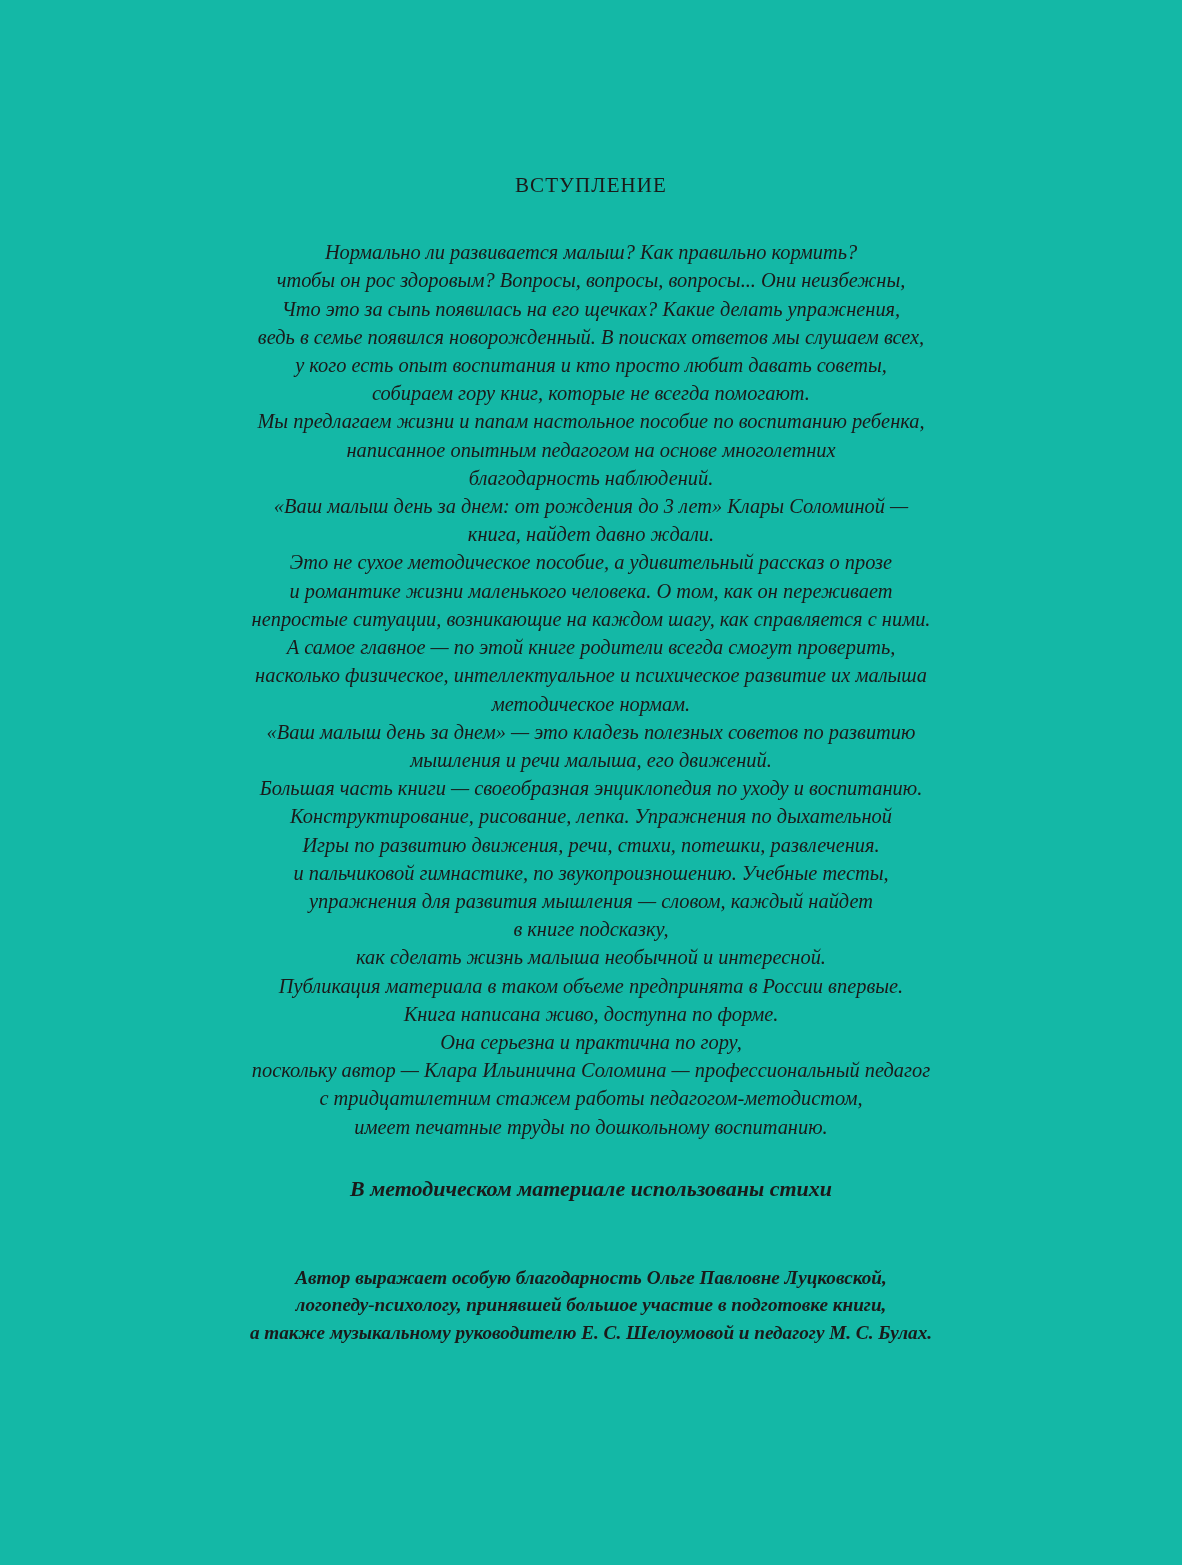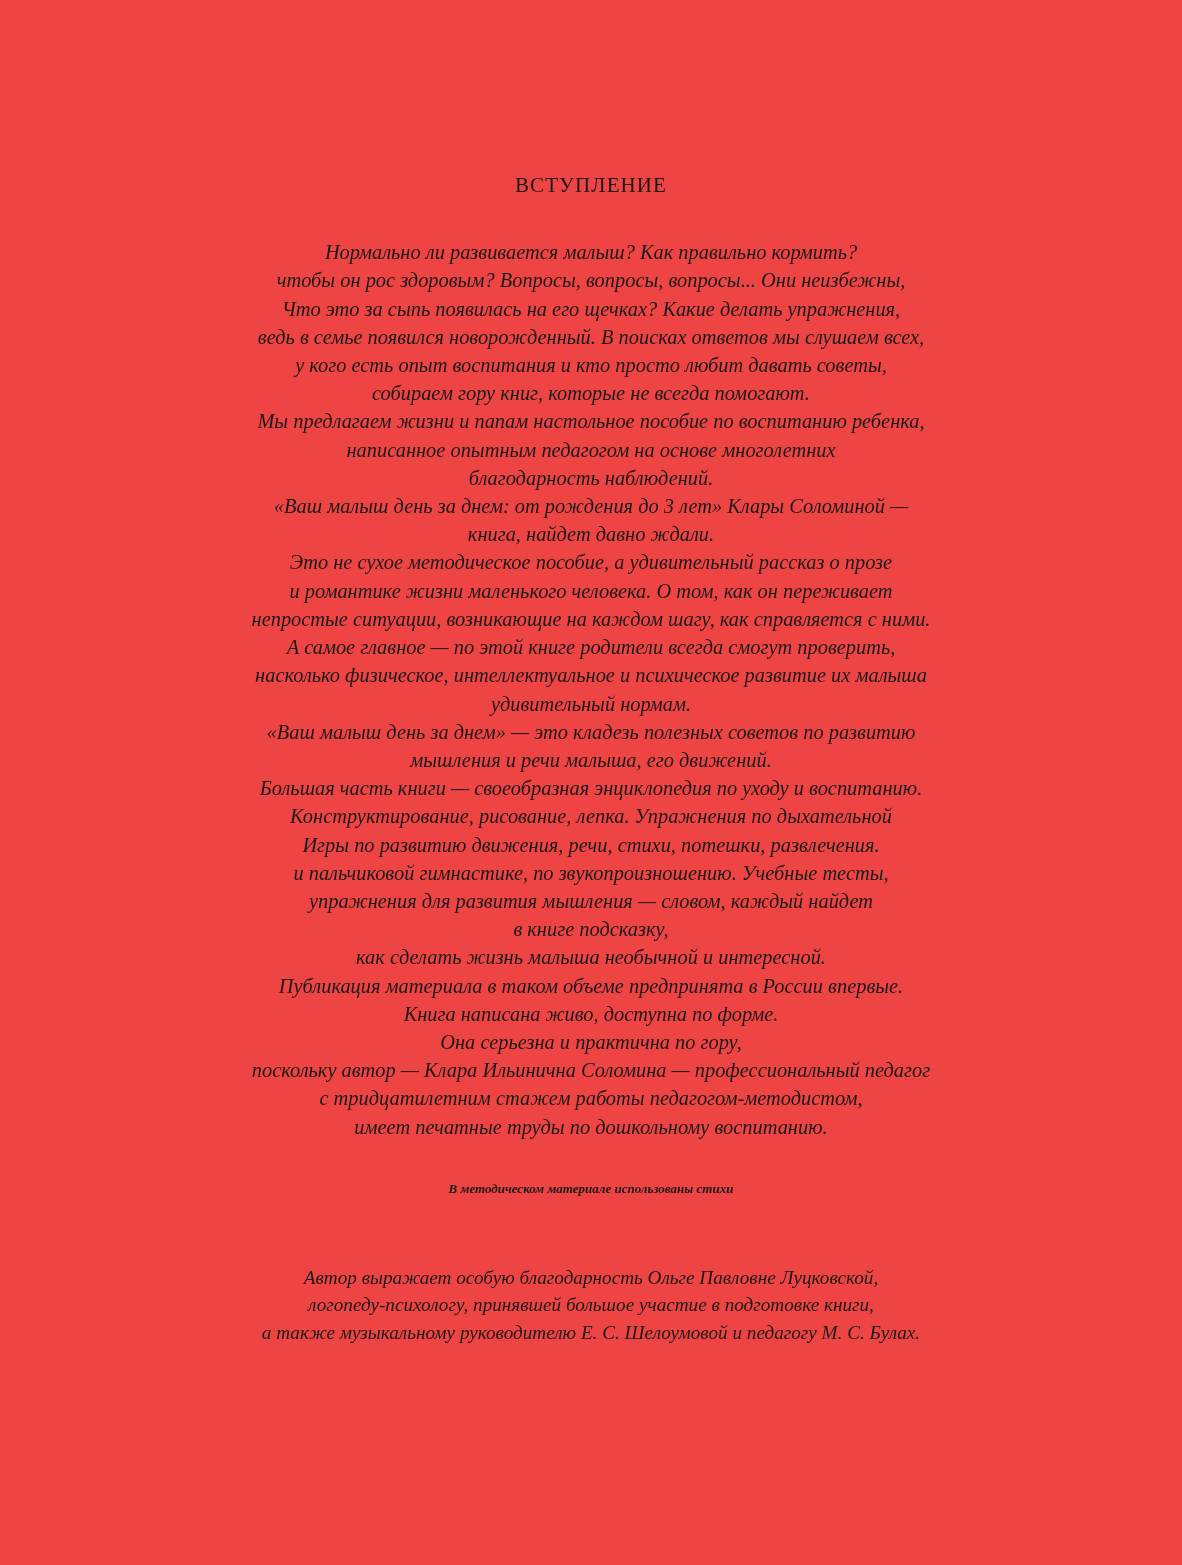--- a/index.html
+++ b/index.html
@@ -14,21 +14,21 @@
     font-family: "Liberation Serif", "DejaVu Serif", serif;
     color: #1a1a1a;
     -webkit-font-smoothing: antialiased;
   }
 
   .page {
     position: relative;
     width: 1182px;
     height: 1565px;
     box-sizing: border-box;
-    background: #ef4444;
+    background: #14b8a6;
     overflow: hidden;
   }
 
   .content {
     position: absolute;
     left: 151px;
     top: 0;
     width: 880px;
   }
 
@@ -57,21 +57,21 @@
     white-space: nowrap;
     font-style: italic;
   }
 
   .credit-block {
     margin: 0;
     padding-top: 35px;
     text-align: center;
     font-style: italic;
     font-weight: 700;
-    font-size: 13px;
+    font-size: 22px;
     line-height: 26px;
     color: #1a1a1a;
   }
 
   .credit-block .line {
     display: block;
     white-space: nowrap;
   }
 
   .thanks-block {
@@ -81,20 +81,21 @@
     font-style: italic;
     font-weight: 400;
     font-size: 19.2px;
     line-height: 27.5px;
     color: #1a1a1a;
   }
 
   .thanks-block .line {
     display: block;
     white-space: nowrap;
+    font-weight: bold;
   }
 </style>
 </head>
 <body>
 
 <div class="page">
   <div class="content">
 
     <h1 class="page-title">ВСТУПЛЕНИЕ</h1>
 
@@ -108,21 +109,21 @@
       <span class="line">Мы предлагаем жизни и папам настольное пособие по воспитанию ребенка,</span>
       <span class="line">написанное опытным педагогом на основе многолетних</span>
       <span class="line">благодарность наблюдений.</span>
       <span class="line">«Ваш малыш день за днем: от рождения до 3 лет» Клары Соломиной —</span>
       <span class="line">книга, найдет давно ждали.</span>
       <span class="line">Это не сухое методическое пособие, а удивительный рассказ о прозе</span>
       <span class="line">и романтике жизни маленького человека. О том, как он переживает</span>
       <span class="line">непростые ситуации, возникающие на каждом шагу, как справляется с ними.</span>
       <span class="line">А самое главное — по этой книге родители всегда смогут проверить,</span>
       <span class="line">насколько физическое, интеллектуальное и психическое развитие их малыша</span>
-      <span class="line">удивительный нормам.</span>
+      <span class="line">методическое нормам.</span>
       <span class="line">«Ваш малыш день за днем» — это кладезь полезных советов по развитию</span>
       <span class="line">мышления и речи малыша, его движений.</span>
       <span class="line">Большая часть книги — своеобразная энциклопедия по уходу и воспитанию.</span>
       <span class="line">Конструктирование, рисование, лепка. Упражнения по дыхательной</span>
       <span class="line">Игры по развитию движения, речи, стихи, потешки, развлечения.</span>
       <span class="line">и пальчиковой гимнастике, по звукопроизношению. Учебные тесты,</span>
       <span class="line">упражнения для развития мышления — словом, каждый найдет</span>
       <span class="line">в книге подсказку,</span>
       <span class="line">как сделать жизнь малыша необычной и интересной.</span>
       <span class="line">Публикация материала в таком объеме предпринята в России впервые.</span>

